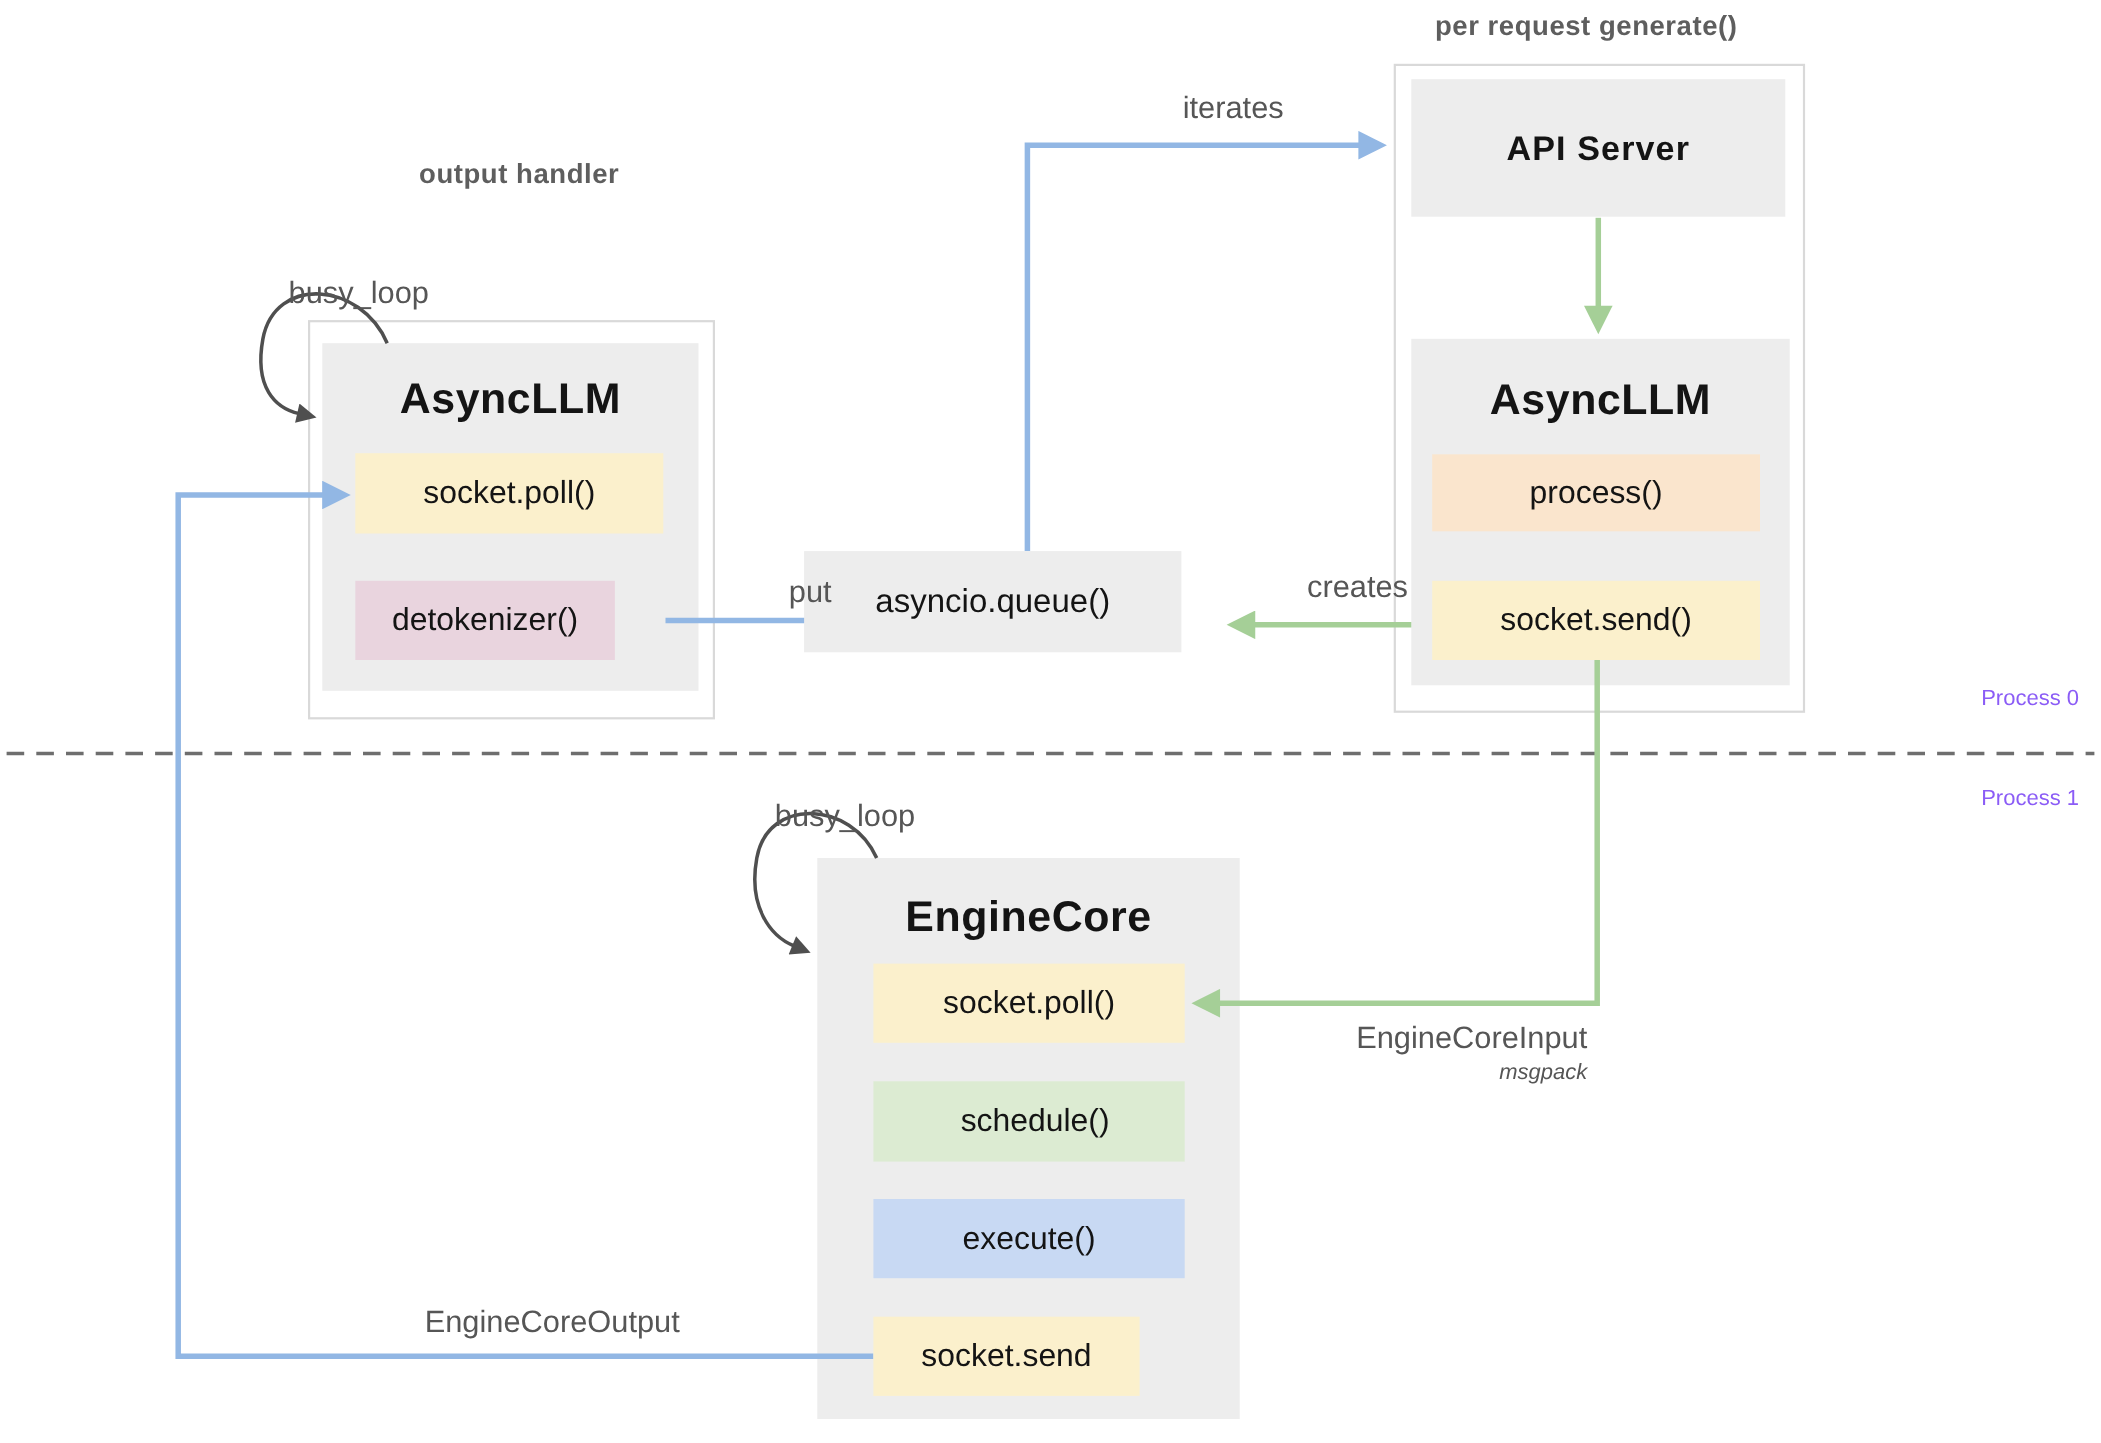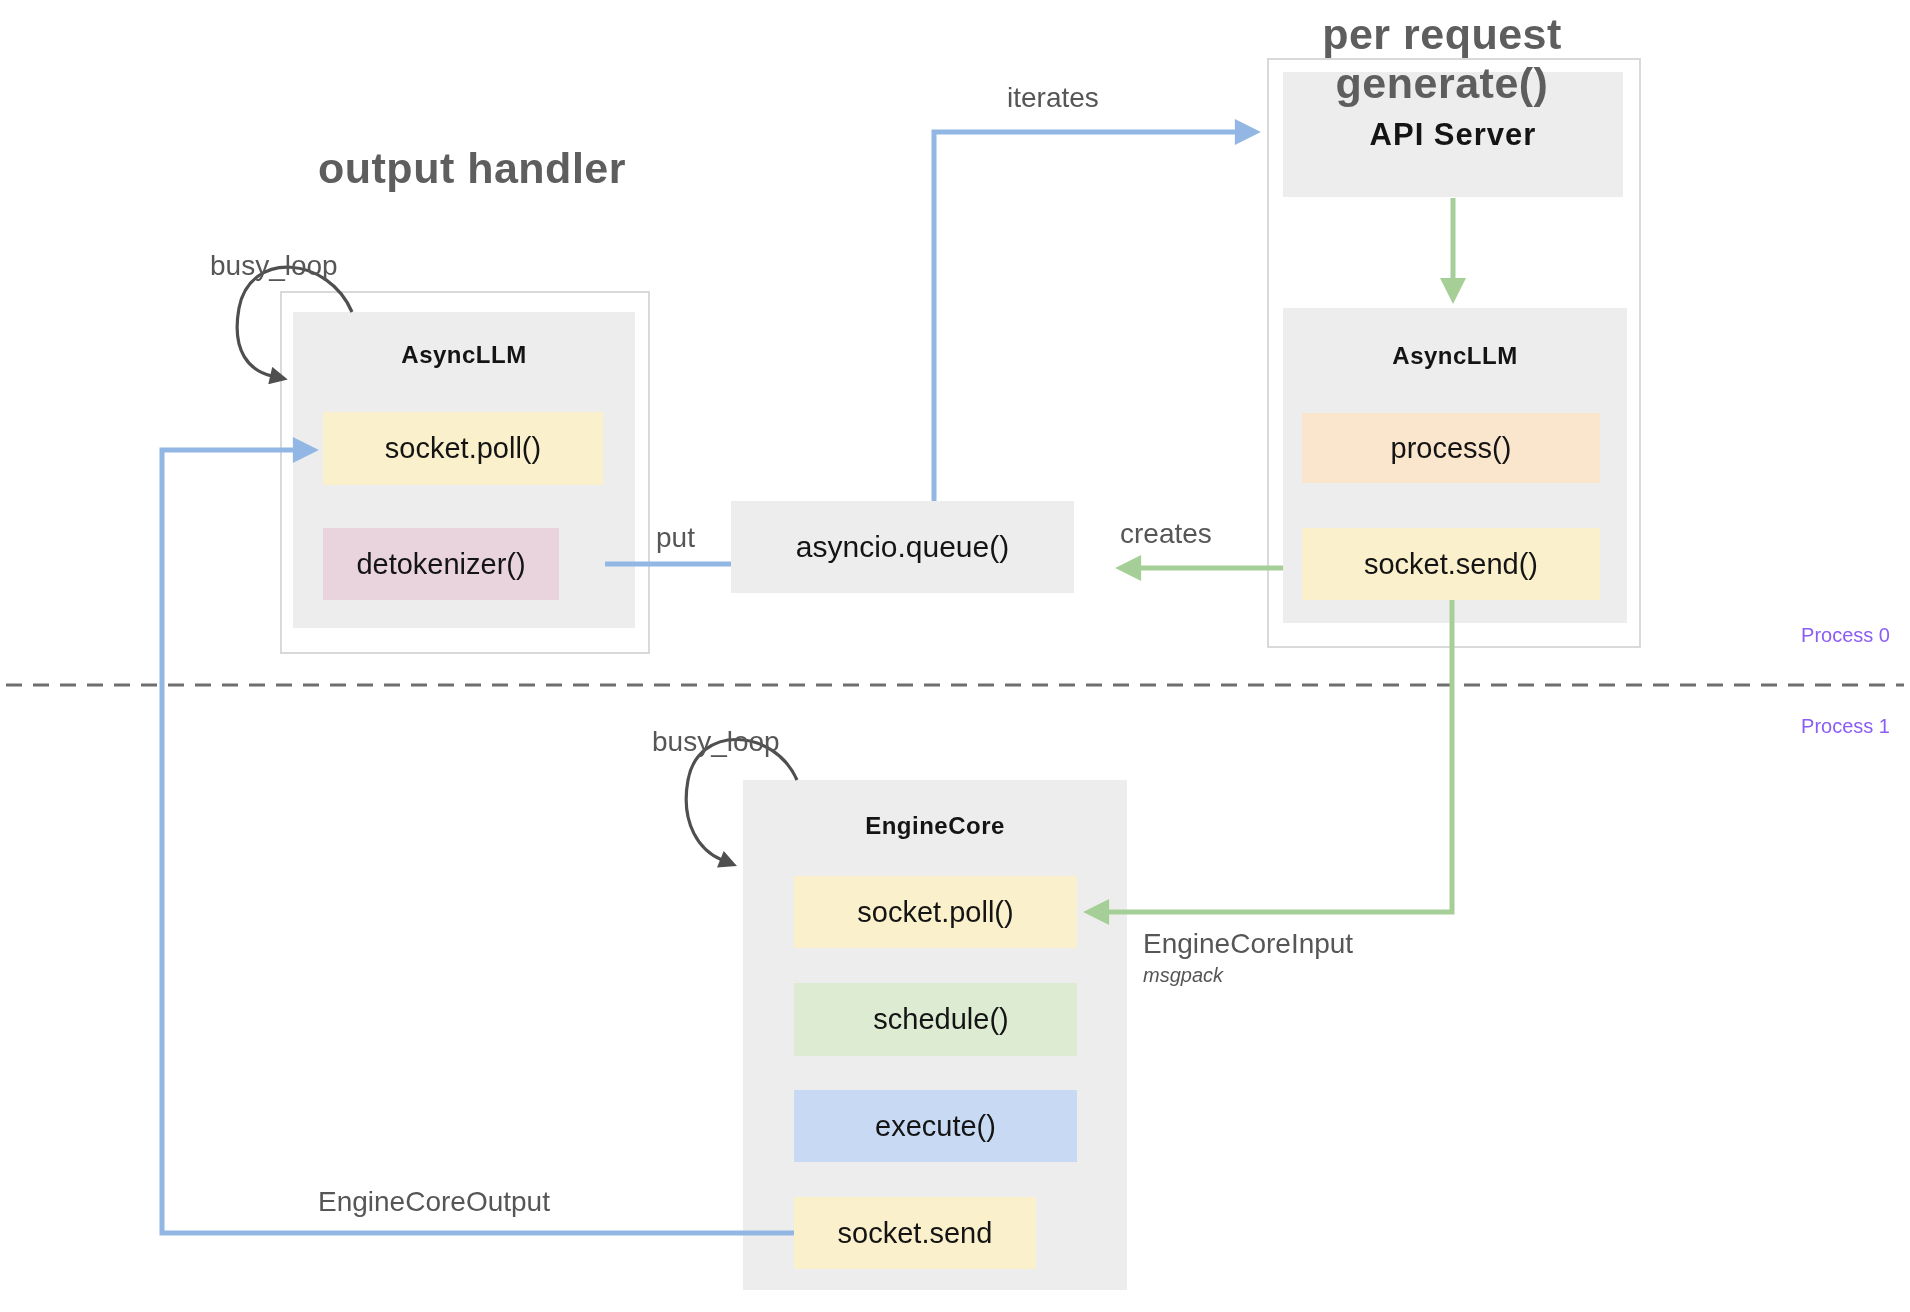--- a/index.html
+++ b/index.html
@@ -14,42 +14,42 @@
     position:relative;width:1910px;height:1312px;background:#ffffff;
     font-family:"Liberation Sans", sans-serif;overflow:hidden;
   }
   .abs{position:absolute;}
   .container{
     position:absolute;background:#ffffff;border:2px solid var(--container-border);
     box-sizing:border-box;
   }
   .graybox{position:absolute;background:var(--box-gray);}
   .node-title{
-    position:absolute;text-align:center;font-weight:700;font-size:24px;
+    position:absolute;text-align:center;font-weight:700;font-size:39px;
     color:var(--text-dark);letter-spacing:0.5px;
   }
   .method{
     position:absolute;display:flex;align-items:center;justify-content:center;
     font-size:29px;color:var(--text-dark);box-sizing:border-box;
   }
   .box-yellow{background:var(--box-yellow);}
   .box-pink{background:var(--box-pink);}
   .box-orange{background:var(--box-orange);}
   .box-green{background:var(--box-green);padding-left:11px;}
   .box-blue{background:var(--box-blue);}
   .queue{
     position:absolute;background:var(--box-gray);display:flex;
     align-items:center;justify-content:center;font-size:30px;color:var(--text-dark);
   }
   .section-title{
-    position:absolute;text-align:center;font-weight:700;font-size:43px;
+    position:absolute;text-align:center;font-weight:700;font-size:25px;
     color:var(--text-title);letter-spacing:0.5px;
   }
   .anno{
-    position:absolute;text-align:left;font-size:28px;color:var(--text-label);
+    position:absolute;text-align:right;font-size:28px;color:var(--text-label);
   }
   .anno.right{text-align:right;}
   .anno.big{font-size:20px;color:#8b5cf6;}
   .anno.italic{font-style:italic;font-size:20px;}
   .apiserver{
     position:absolute;background:var(--box-gray);display:flex;align-items:center;
     justify-content:center;font-weight:700;font-size:31px;color:var(--text-dark);
     letter-spacing:1px;
   }
   svg.overlay{position:absolute;left:0;top:0;z-index:5;}

